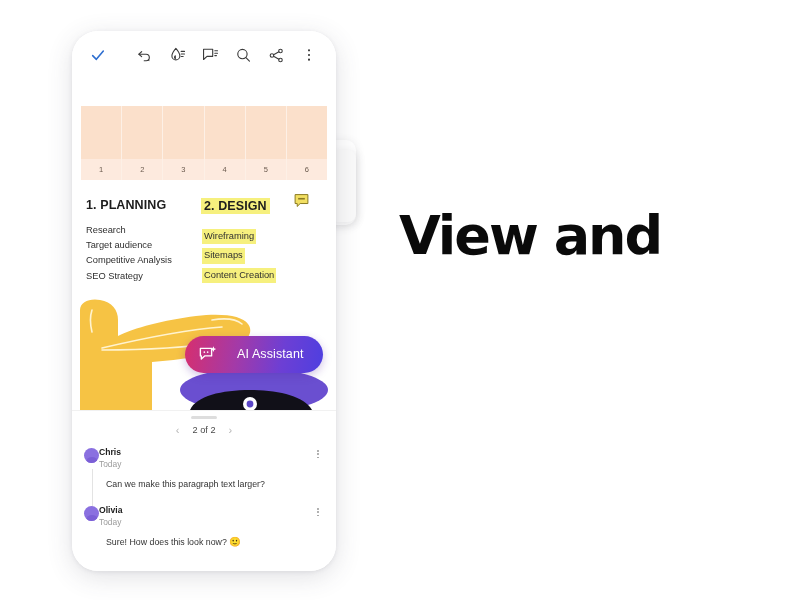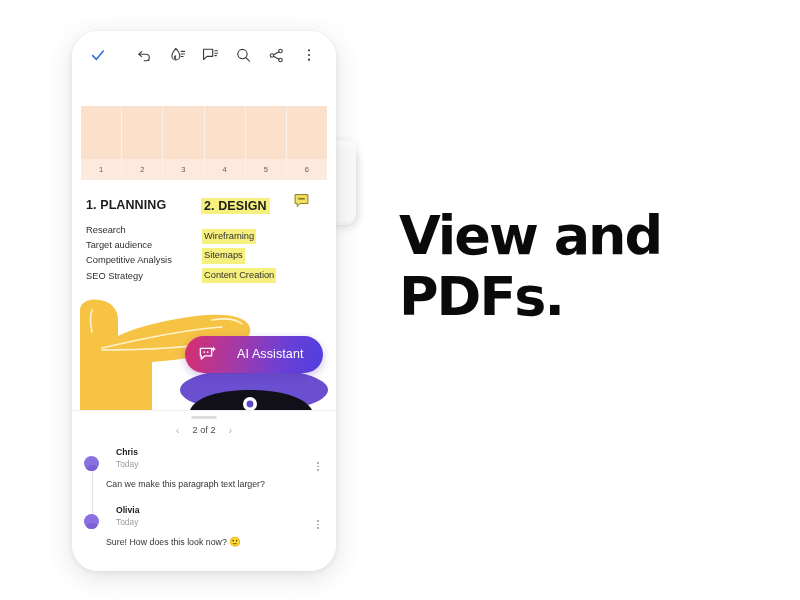--- a/index.html
+++ b/index.html
@@ -219,22 +219,22 @@
     left: 7.5px;
     top: 22px;
     width: 1.5px;
     height: 48px;
     background: #e3e3e3;
   }
 
   .cmt { position: relative; margin-bottom: 2px; }
   .cmt-head {
     display: flex;
-    align-items: flex-end;
-    gap: 17px;
+    align-items: flex-start;
+    gap: 0;
     position: relative;
   }
   .avatar {
     width: 15px; height: 15px;
     border-radius: 50%;
     background: #8a70e0;
     flex: 0 0 15px;
     margin-top: 1px;
     overflow: hidden;
     position: relative;
@@ -511,16 +511,15 @@
           </div>
         </div>
 
       </div>
     </div>
 
   </div>
 
   <div class="headline">
     <span>View and</span>
-    <span>PDFs.</span>
   </div>
 
 </div>
 
 </body></html>

